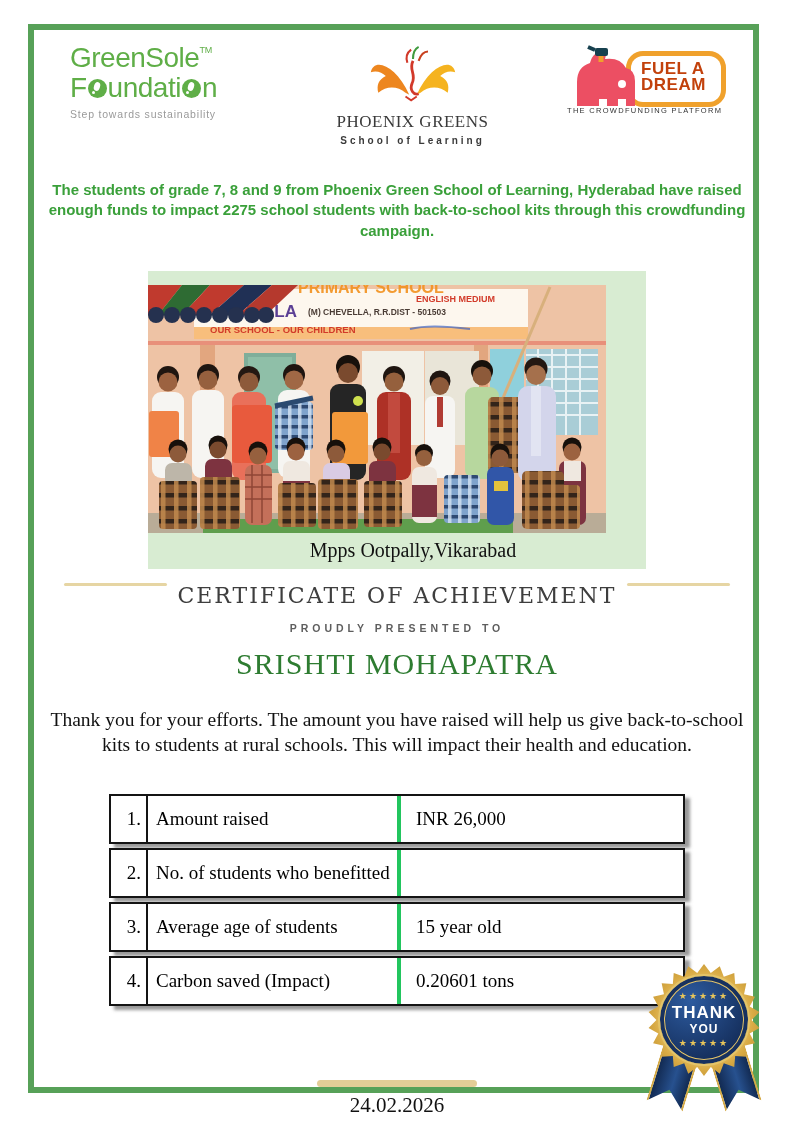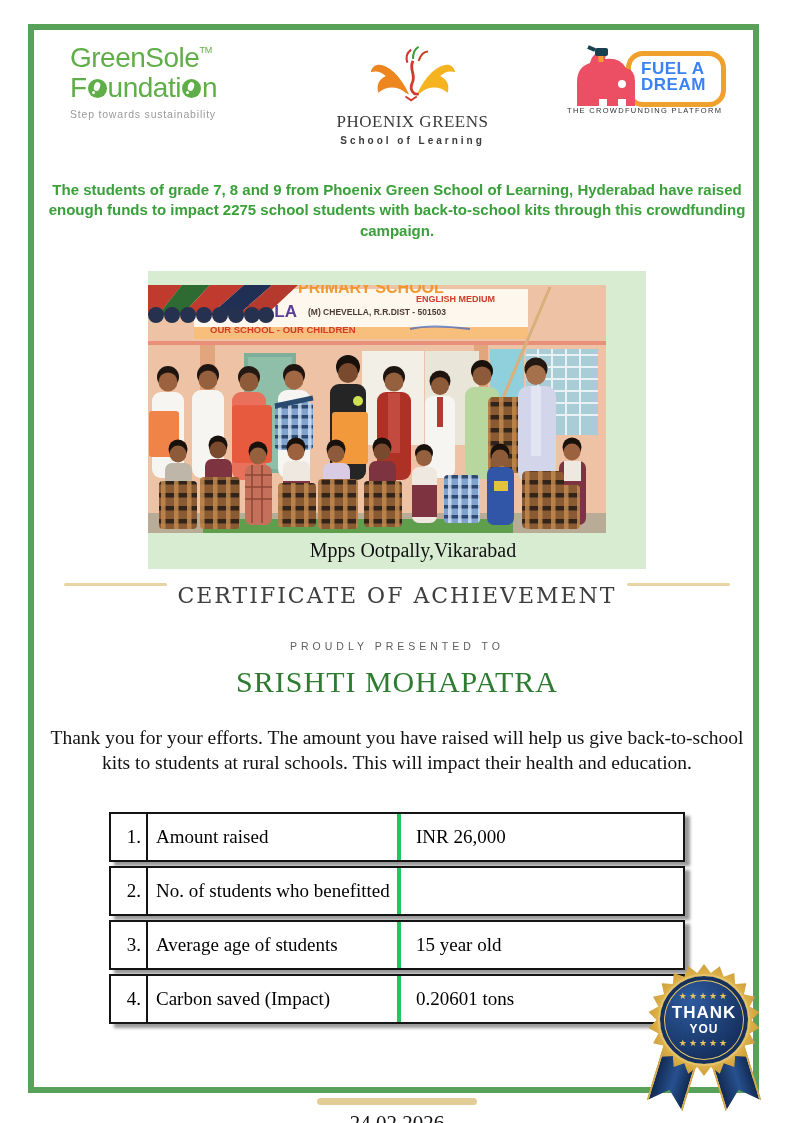--- a/index.html
+++ b/index.html
@@ -28,43 +28,43 @@
         border-radius:50%;background:#ffffff;}
   .gs-tag{font-size:10.5px;color:#9a9a9a;letter-spacing:0.8px;margin-top:7px;}
 
   .px{width:170px;text-align:center;}
   .px-name{font-family:"Liberation Serif",serif;font-size:17px;color:#3a3a3a;
            letter-spacing:0.5px;margin-top:4px;white-space:nowrap;}
   .px-sub{font-size:10px;font-weight:bold;color:#3a3a3a;letter-spacing:3px;margin-top:3px;white-space:nowrap;}
 
   .fad{width:165px;position:relative;}
   .fad-text{position:absolute;left:76px;top:17px;line-height:0.95;
-            font-weight:bold;font-size:17px;color:#3b82f6;letter-spacing:0.5px;}
+            font-weight:bold;font-size:17px;color:#c2410c;letter-spacing:0.5px;}
   .fad-tag{position:absolute;left:2px;top:62px;width:163px;font-size:7.5px;color:#333;
            letter-spacing:1.3px;white-space:nowrap;}
 
   
   .intro{width:700px;margin:34px auto 0;text-align:center;font-weight:bold;
          font-size:15px;line-height:1.35;color:#3aa03a;}
 
   
   .photo-card{width:498px;margin:30px auto 0;background:#d8ecd2;padding-top:14px;
               box-sizing:border-box;height:298px;}
   .photo-wrap{width:530px;height:248px;margin:0 auto;overflow:hidden;position:relative;}
   .caption{font-family:"Liberation Serif",serif;font-size:20px;color:#111;
            text-align:center;margin-top:6px;margin-left:32px;}
 
   
   .cert-title-row{display:flex;align-items:flex-start;justify-content:center;
                   margin-top:14px;gap:10px;}
   .rule{width:103px;height:3px;background:#e6d5a3;border-radius:2px;}
   .cert-title{font-family:"DejaVu Serif",serif;font-size:22px;color:#3e3e3e;
               letter-spacing:2px;white-space:nowrap;}
-  .presented{margin-top:32px;text-align:center;font-size:10.5px;color:#5e5e5e;
-             letter-spacing:4px;}
+  .presented{margin-top:14px;text-align:center;font-size:10.5px;color:#5e5e5e;
+             letter-spacing:4px;font-weight:bold;}
   .recipient{margin-top:13px;text-align:center;font-family:"Liberation Serif",serif;
              font-size:30px;color:#2e7c31;letter-spacing:1px;}
   .message{margin:26px auto 0;width:726px;text-align:center;
            font-family:"Liberation Serif",serif;font-size:19.5px;color:#111;
            line-height:1.32;}
 
   
   .stats{width:576px;margin:36px auto 0;}
   .srow{display:flex;border:2px solid #141414;height:46px;margin-bottom:4px;
         background:#fff;box-shadow:5px 4px 3px rgba(70,70,70,0.55);}

